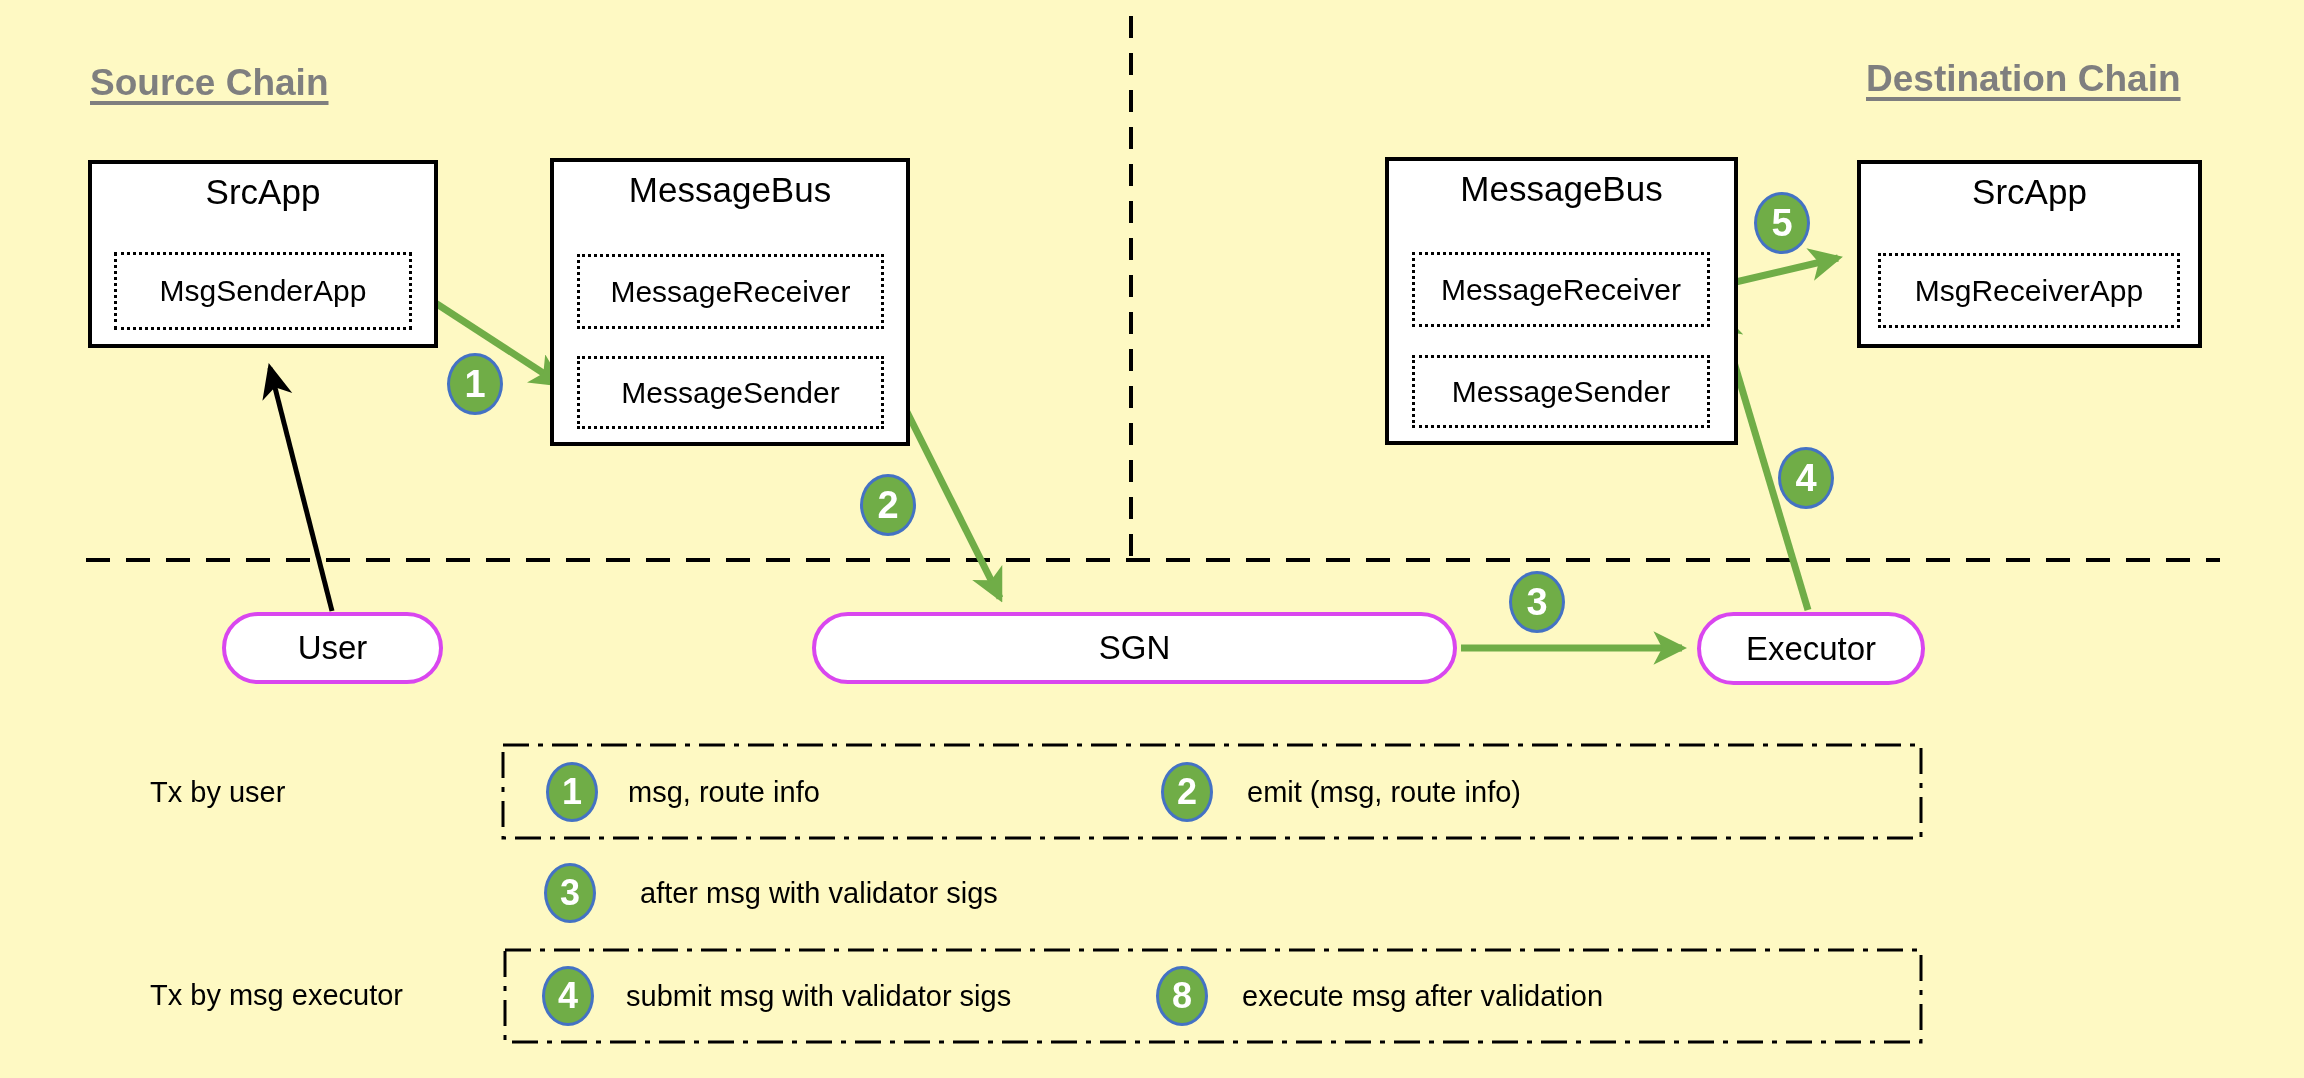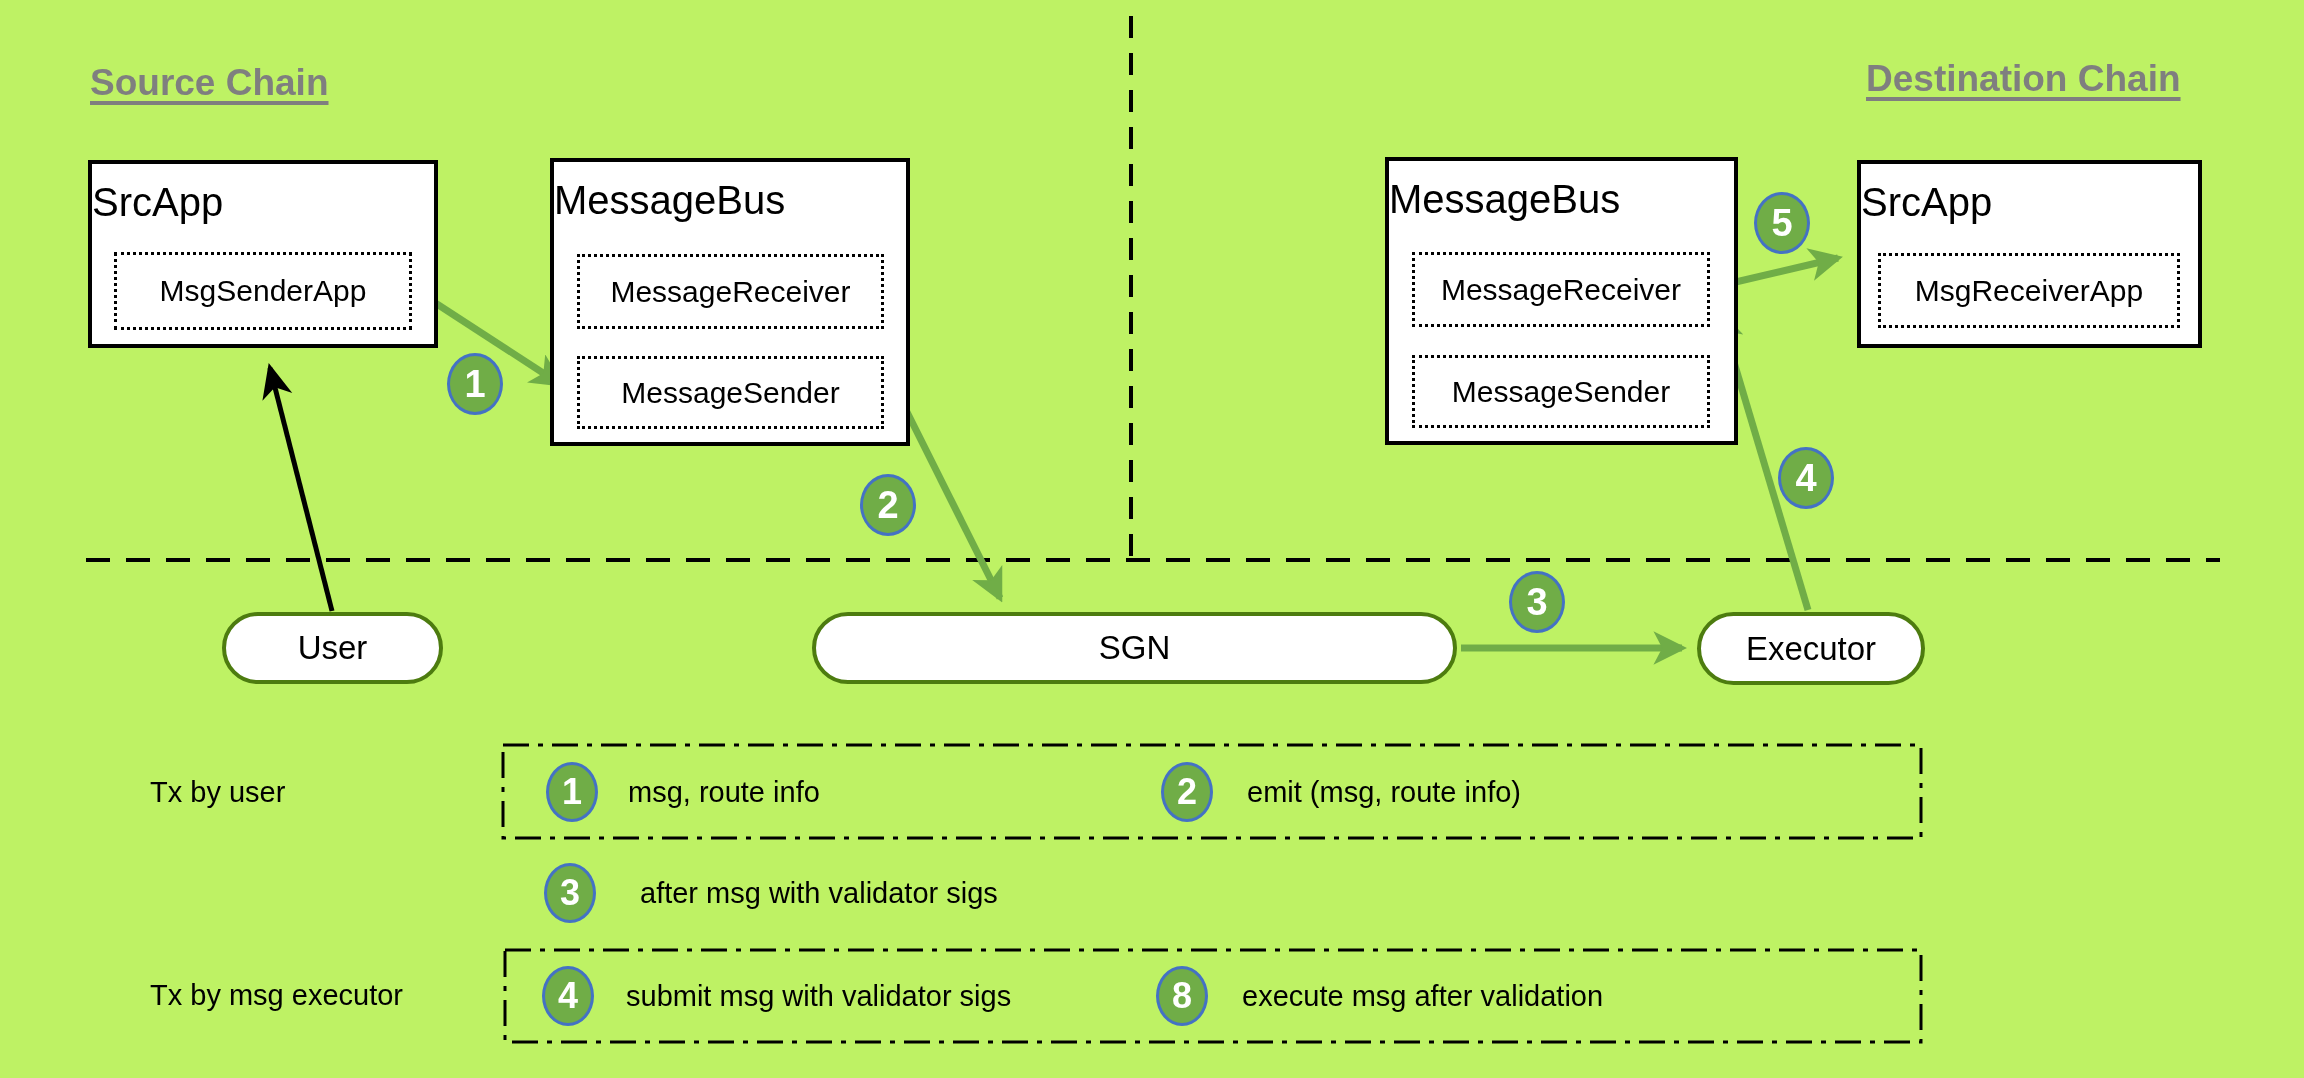--- a/index.html
+++ b/index.html
@@ -1,25 +1,25 @@
 <!DOCTYPE html>
 <html><head>
 <meta charset="utf-8">
 <style>
   html,body{margin:0;padding:0;background:#ffffff;}
   body{font-family:"Liberation Sans", sans-serif; color:#000;}
-  .canvas{position:relative;width:2304px;height:1078px;background:#bef264;overflow:hidden;}
+  .canvas{position:relative;width:2304px;height:1078px;background:#fef9c3;overflow:hidden;}
   svg.layer{position:absolute;left:0;top:0;width:2304px;height:1078px;pointer-events:none;}
   .heading{position:absolute;font-size:37px;font-weight:bold;color:#7F7F7F;
            text-decoration:underline;text-decoration-thickness:4px;text-underline-offset:6px;}
   .box{position:absolute;border:4px solid #000;background:#fff;box-sizing:border-box;}
-  .box-title{width:100%;text-align:left;font-size:40px;padding-top:16px;}
+  .box-title{width:100%;text-align:center;font-size:35px;padding-top:8px;}
   .dotted{position:absolute;border:3px dotted #000;box-sizing:border-box;
           display:flex;align-items:center;justify-content:center;font-size:30px;background:#fff;}
-  .pill{position:absolute;border:4px solid #4d7c0f;border-radius:40px;background:#fff;box-sizing:border-box;
+  .pill{position:absolute;border:4px solid #d946ef;border-radius:40px;background:#fff;box-sizing:border-box;
         display:flex;align-items:center;justify-content:center;font-size:33px;}
   .badge{position:absolute;width:56px;height:62px;border-radius:50%;background:#70AD47;border:3px solid #4472C4;
          box-sizing:border-box;display:flex;align-items:center;justify-content:center;
          color:#fff;font-size:38px;font-weight:bold;z-index:5;}
   .badge.small{width:52px;height:60px;font-size:36px;}
   .legend-text{position:absolute;font-size:29px;white-space:nowrap;}
   .row-label{position:absolute;font-size:29px;text-align:left;white-space:nowrap;}
 </style>
 </head>
 <body>

